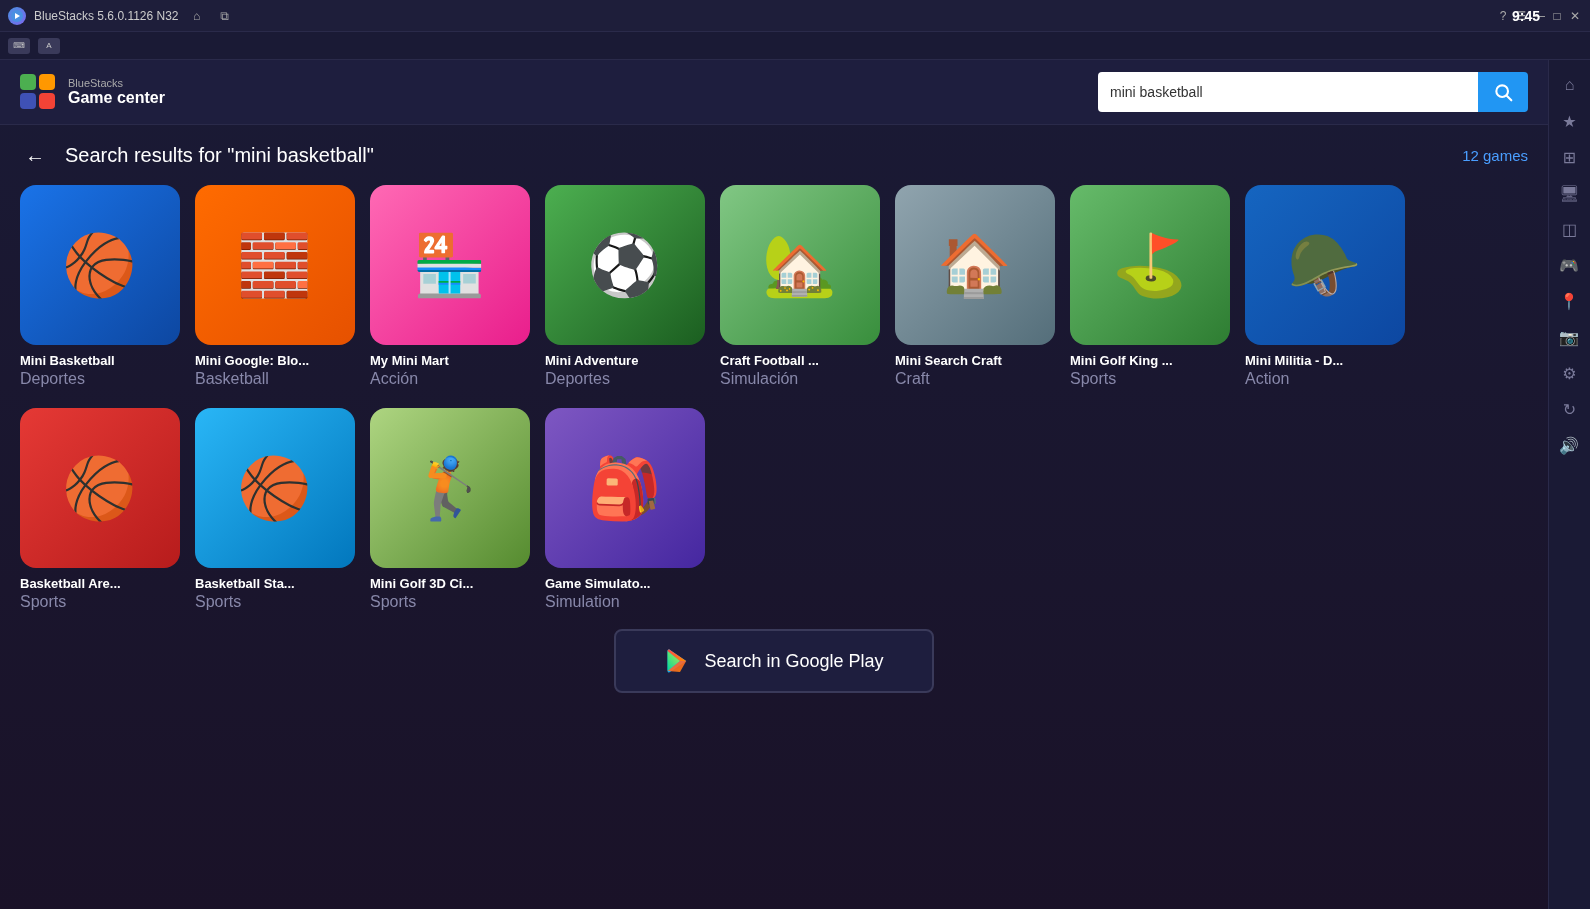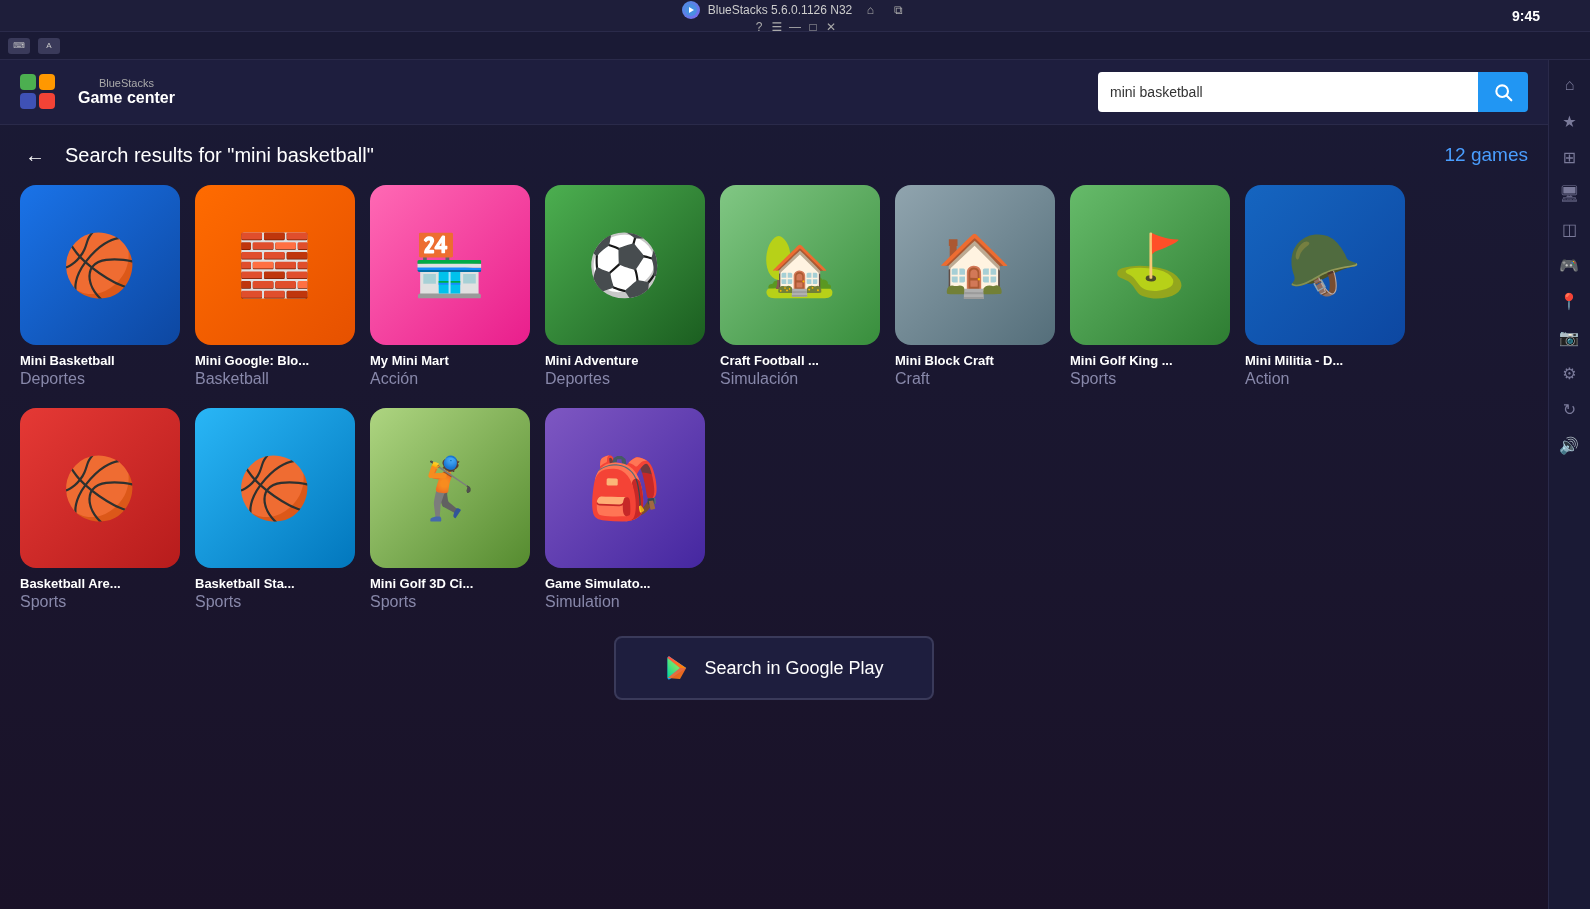--- a/index.html
+++ b/index.html
@@ -15,21 +15,20 @@
 
     
     .title-bar {
       height: 32px;
       background: #1e1e3a;
       display: flex;
       align-items: center;
       padding: 0 8px;
       position: relative;
       border-bottom: 1px solid #2a2a4a;
-      flex-direction: column;
     }
     .title-bar-left {
       display: flex;
       align-items: center;
       gap: 8px;
       flex: 1;
     }
     .bs-icon {
       width: 18px;
       height: 18px;
@@ -148,22 +147,21 @@
       display: flex;
       align-items: center;
       padding: 12px 20px;
       gap: 15px;
       background: #1e1e3e;
       border-bottom: 1px solid #2a2a4a;
     }
     .bluestacks-logo {
       display: flex;
       align-items: center;
-      gap: 22px;
-      text-align: center;
+      gap: 12px;
     }
     .bs-logo-icons {
       display: grid;
       grid-template-columns: 1fr 1fr;
       gap: 2px;
       width: 36px;
       height: 36px;
     }
     .bs-logo-icon {
       border-radius: 4px;
@@ -230,21 +228,21 @@
       color: #fff;
       font-size: 20px;
     }
     .results-title {
       font-size: 20px;
       color: #fff;
     }
     .results-count {
       margin-left: auto;
       color: #4a9eff;
-      font-size: 19px;
+      font-size: 15px;
     }
 
     
     .games-grid {
       padding: 0 20px;
       display: flex;
       flex-direction: column;
       gap: 20px;
       overflow-y: auto;
     }
@@ -429,21 +427,21 @@
     <div class="game-thumb thumb-craft-skyland">
       <div class="game-thumb-inner">🏡</div>
     </div>
     <span class="game-title">Craft Football ...</span>
     <span class="game-genre">Simulación</span>
   </div>
           <div class="game-card">
     <div class="game-thumb thumb-mini-block">
       <div class="game-thumb-inner">🏠</div>
     </div>
-    <span class="game-title">Mini Block Craft</span>
+    <span class="game-title">Mini Search Craft</span>
     <span class="game-genre">Craft</span>
   </div>
           <div class="game-card">
     <div class="game-thumb thumb-mini-golf-king">
       <div class="game-thumb-inner">⛳</div>
     </div>
     <span class="game-title">Mini Golf King ...</span>
     <span class="game-genre">Sports</span>
   </div>
           <div class="game-card">
@@ -480,21 +478,21 @@
           <div class="game-card">
     <div class="game-thumb thumb-case-simulator">
       <div class="game-thumb-inner">🎒</div>
     </div>
     <span class="game-title">Game Simulato...</span>
     <span class="game-genre">Simulation</span>
   </div>
         </div>
     </div>
 
-    <div class="google-play-btn" style="margin: 25px auto 0;">
+    <div class="google-play-btn" style="margin: 18px auto 0;">
       <svg class="play-icon" viewBox="0 0 24 24" width="28" height="28">
         <defs>
           <linearGradient id="g1" x1="0%" y1="0%" x2="100%" y2="100%">
             <stop offset="0%" style="stop-color:#00d2ff"></stop>
             <stop offset="100%" style="stop-color:#0096ff"></stop>
           </linearGradient>
           <linearGradient id="g2" x1="0%" y1="0%" x2="100%" y2="100%">
             <stop offset="0%" style="stop-color:#ff4b4b"></stop>
             <stop offset="100%" style="stop-color:#ff8800"></stop>
           </linearGradient>

